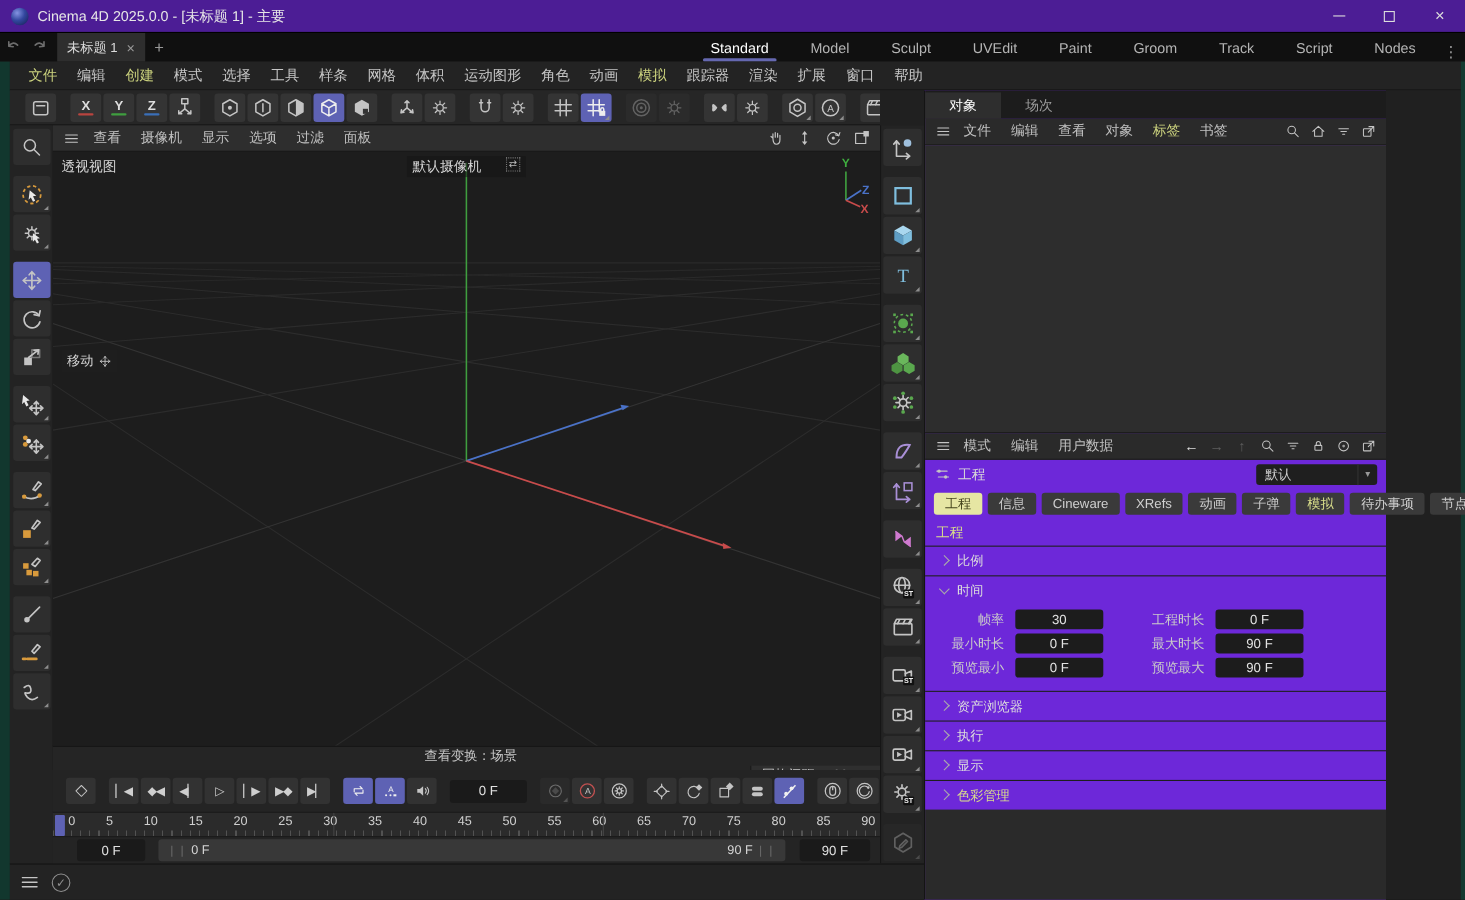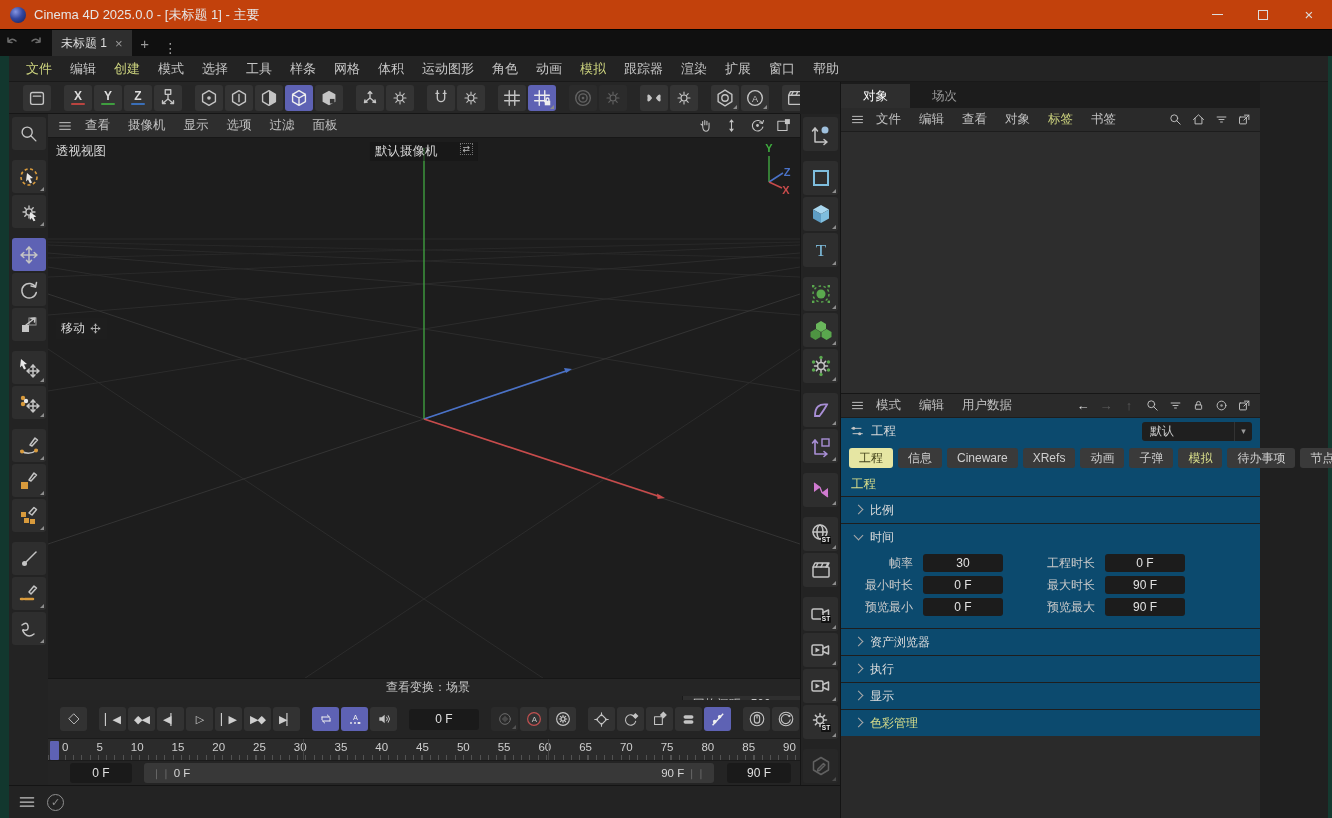--- a/index.html
+++ b/index.html
@@ -3,21 +3,21 @@
 <meta charset="utf-8">
 <style>
   * { margin:0; padding:0; box-sizing:border-box; }
   html,body { width:1332px; height:818px; background:#1a1a1a; overflow:hidden;
     font-family:"Liberation Sans","DejaVu Sans",sans-serif; color:#c8c8c8; font-size:12px; }
   #app { position:relative; width:1332px; height:818px; background:#202020; }
   svg { display:block; }
   .ic { stroke:#c4c4c4; fill:none; stroke-width:1.5; stroke-linecap:round; stroke-linejoin:round; }
 
   
-  #titlebar { position:absolute; left:0; top:0; width:1332px; height:30px; background:#c2410c;
+  #titlebar { position:absolute; left:0; top:0; width:1332px; height:30px; background:#4c1d95;
     display:flex; align-items:center; border-bottom:1px solid #000; }
   #logo { width:16px; height:16px; border-radius:50%; margin:0 8px 0 10px;
     background:radial-gradient(circle at 35% 30%, #8494e2 0%, #33479f 45%, #131c4e 100%); }
   #title-text { color:#e6e6e6; font-size:13px; }
   #win-controls { margin-left:auto; display:flex; height:30px; }
   .winbtn { width:46px; height:30px; display:flex; align-items:center; justify-content:center; color:#ddd; }
   .winbtn .minbar { width:11px; height:1px; background:#ddd; }
   .winbtn .maxbox { width:10px; height:10px; border:1px solid #ddd; }
   .winbtn.close { font-size:15px; }
 
@@ -128,21 +128,21 @@
   #range-track .grip { color:#6e6e6e; font-size:10px; letter-spacing:1px; margin:0 3px; }
   #range-track .sp { flex:1; }
 
   
   #statusbar { position:absolute; left:9px; top:785px; width:831px; height:33px; background:#232323;
     border-top:1px solid #141414; display:flex; align-items:center; padding-left:8px; gap:10px; }
   #status-check { width:17px; height:17px; border:1.5px solid #8f8f8f; border-radius:50%;
     display:flex; align-items:center; justify-content:center; color:#8f8f8f; font-size:11px; }
 
   
-  #rightpanel { position:absolute; left:840px; top:82px; width:420px; height:736px; background:#0c4a6e;
+  #rightpanel { position:absolute; left:840px; top:82px; width:420px; height:736px; background:#6d28d9;
     border-left:1px solid #141414; display:flex; flex-direction:column; }
   .ptabs { height:26px; background:#1c1c1c; display:flex; align-items:flex-end; flex:none; }
   .ptabs span { height:24px; display:flex; align-items:center; padding:0 22px; color:#9a9a9a; font-size:12.5px; }
   .ptabs span.active { background:#2e2e2e; color:#fff; }
   .pmenu { height:24px; background:#2a2a2a; border-bottom:1px solid #1d1d1d; display:flex;
     align-items:center; padding:0 6px; flex:none; }
   .pmenu .mi { padding:0 9px; color:#c0c0c0; font-size:12.5px; }
   .pmenu .mi.accent { color:#ccd37e; }
   .pmenu .picons { margin-left:auto; display:flex; gap:3px; align-items:center; }
   .pic { width:20px; height:20px; display:flex; align-items:center; justify-content:center; color:#9a9a9a; font-size:13px; }
@@ -203,20 +203,31 @@
     <div class="histbtn">
       <svg width="16" height="16" viewBox="0 0 16 16">
           <path class="ic" style="stroke:#6d6d6d" d="M12 7 Q8 2 4 6 M12 7 l0 -4 M12 7 l-4 .5"></path>
         </svg>
     </div>
     <div id="doc-tab">
       <span>未标题 1</span>
       <span class="x">×</span>
     </div>
     <div id="add-tab">+</div>
+    <div id="layout-tabs">
+        <span class="active">Standard</span>
+        <span>Model</span>
+        <span>Sculpt</span>
+        <span>UVEdit</span>
+        <span>Paint</span>
+        <span>Groom</span>
+        <span>Track</span>
+        <span>Script</span>
+        <span>Nodes</span>
+      </div>
     <div id="layout-more">⋮</div>
   </div>
 
   <div id="strip-left"></div>
   <div id="strip-right"></div>
 
   <div id="menubar">
       <span class="accent">文件</span>
       <span>编辑</span>
       <span class="accent">创建</span>

